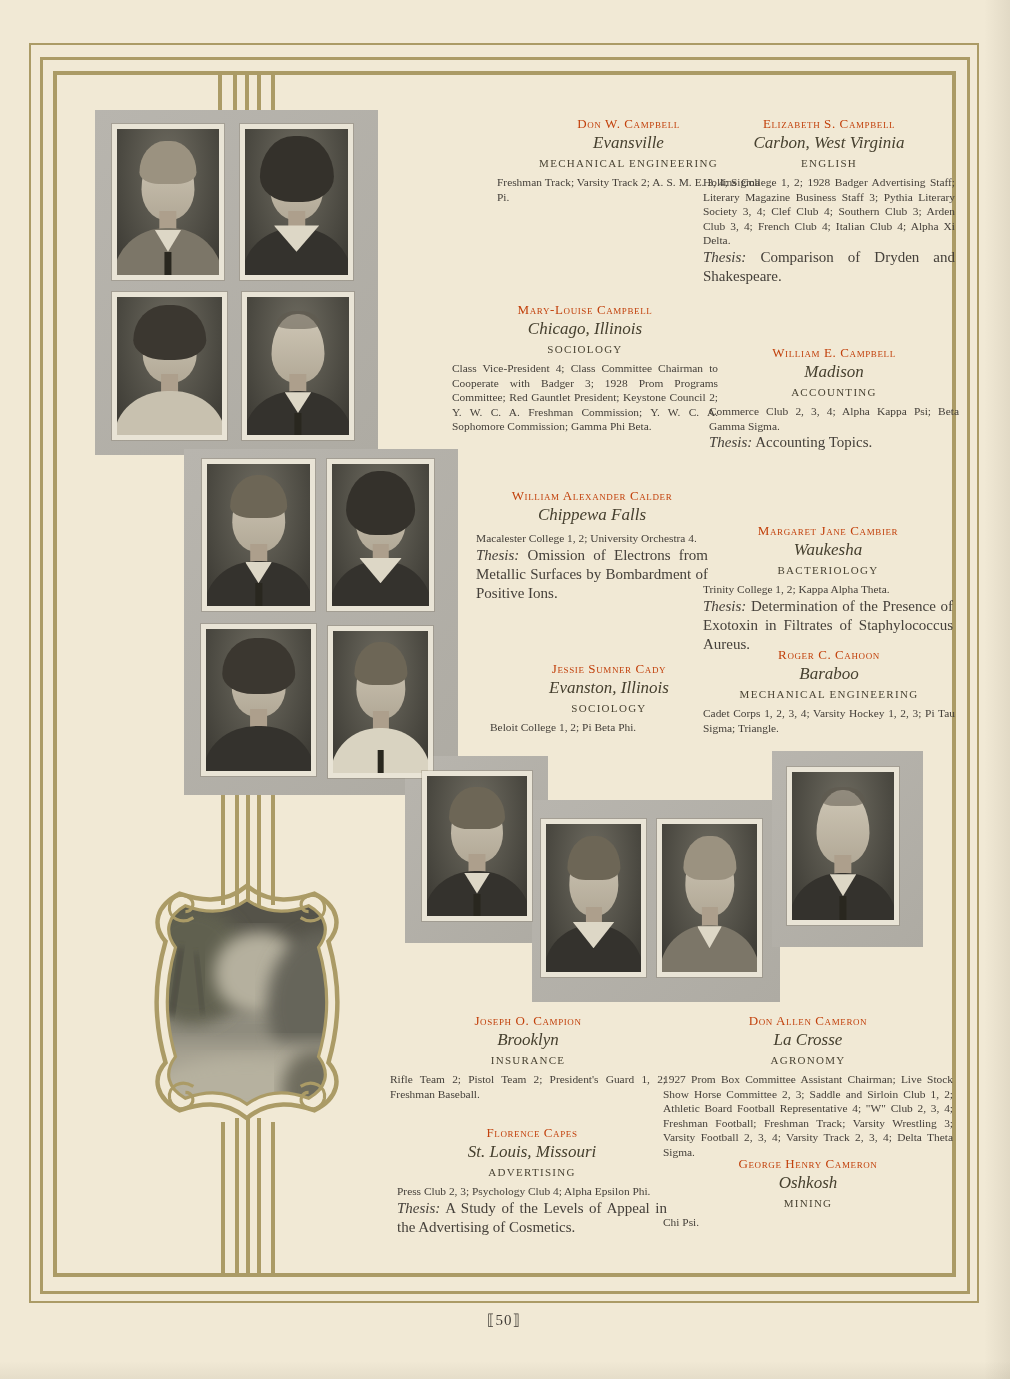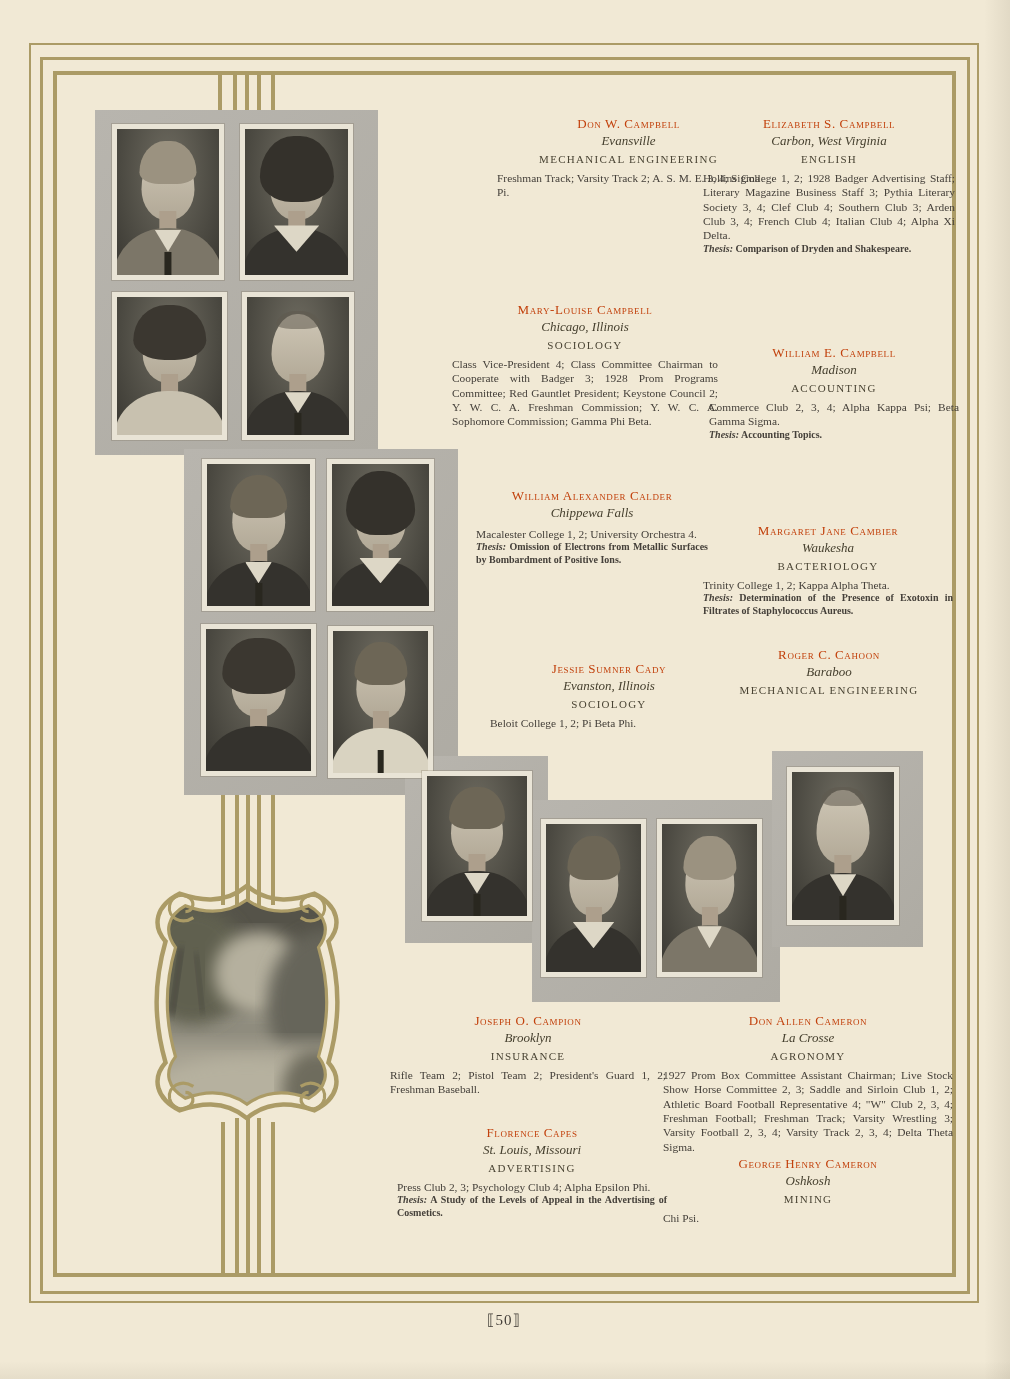--- a/index.html
+++ b/index.html
@@ -46,24 +46,24 @@
   .suit-white .shoulders{background:#d9d3c1;}
   .collar{position:absolute;left:50%;bottom:16%;width:26%;height:15%;transform:translateX(-50%);
         background:#ddd7c6;clip-path:polygon(0 0,100% 0,50% 100%);}
   .collar-wide .collar{width:44%;height:18%;}
   .tie{position:absolute;left:50%;bottom:0;width:7%;height:16%;transform:translateX(-50%);
         background:#29271f;}
 
   
   .entry{position:absolute;text-align:center;}
   .e-name{font-size:13px;font-variant-caps:small-caps;letter-spacing:.6px;color:#c2410c;line-height:1.15;}
-  .e-city{font-size:13px;font-style:italic;line-height:1.2;margin-top:1px;color:#46402f;}
+  .e-city{font-size:17px;font-style:italic;line-height:1.2;margin-top:1px;color:#46402f;}
   .e-major{font-size:11px;letter-spacing:1.3px;margin-top:4px;text-transform:uppercase;color:#4a4434;}
   .e-body{font-size:11.4px;line-height:1.27;text-align:justify;margin-top:6px;color:#45403a;}
-  .e-thesis{font-size:10px;line-height:1.27;text-align:justify;color:#45403a;font-weight:bold;}
+  .e-thesis{font-size:15px;line-height:1.27;text-align:justify;color:#45403a;}
   .t-label{font-style:italic;}
 
   
   .cartouche{position:absolute;left:98px;top:856px;width:298px;height:292px;}
 
   
   .pagenum{position:absolute;left:29px;top:1311px;width:950px;text-align:center;
            font-size:15px;letter-spacing:1px;color:#45403a;}
 
   
@@ -318,20 +318,21 @@
     <div class="e-city">Evanston, Illinois</div>
     <div class="e-major">SOCIOLOGY</div>
     <div class="e-body">Beloit College 1, 2; Pi Beta Phi.</div>
 
   </div>
 
   <div class="entry" style="left:703px;top:648px;width:252px;">
     <div class="e-name">Roger C. Cahoon</div>
     <div class="e-city">Baraboo</div>
     <div class="e-major">MECHANICAL ENGINEERING</div>
+    <div class="e-body">Cadet Corps 1, 2, 3, 4; Varsity Hockey 1, 2, 3; Pi Tau Sigma; Triangle.</div>
 
   </div>
 
   <div class="entry" style="left:390px;top:1014px;width:276px;">
     <div class="e-name">Joseph O. Campion</div>
     <div class="e-city">Brooklyn</div>
     <div class="e-major">INSURANCE</div>
     <div class="e-body">Rifle Team 2; Pistol Team 2; President's Guard 1, 2; Freshman Baseball.</div>
 
   </div>

